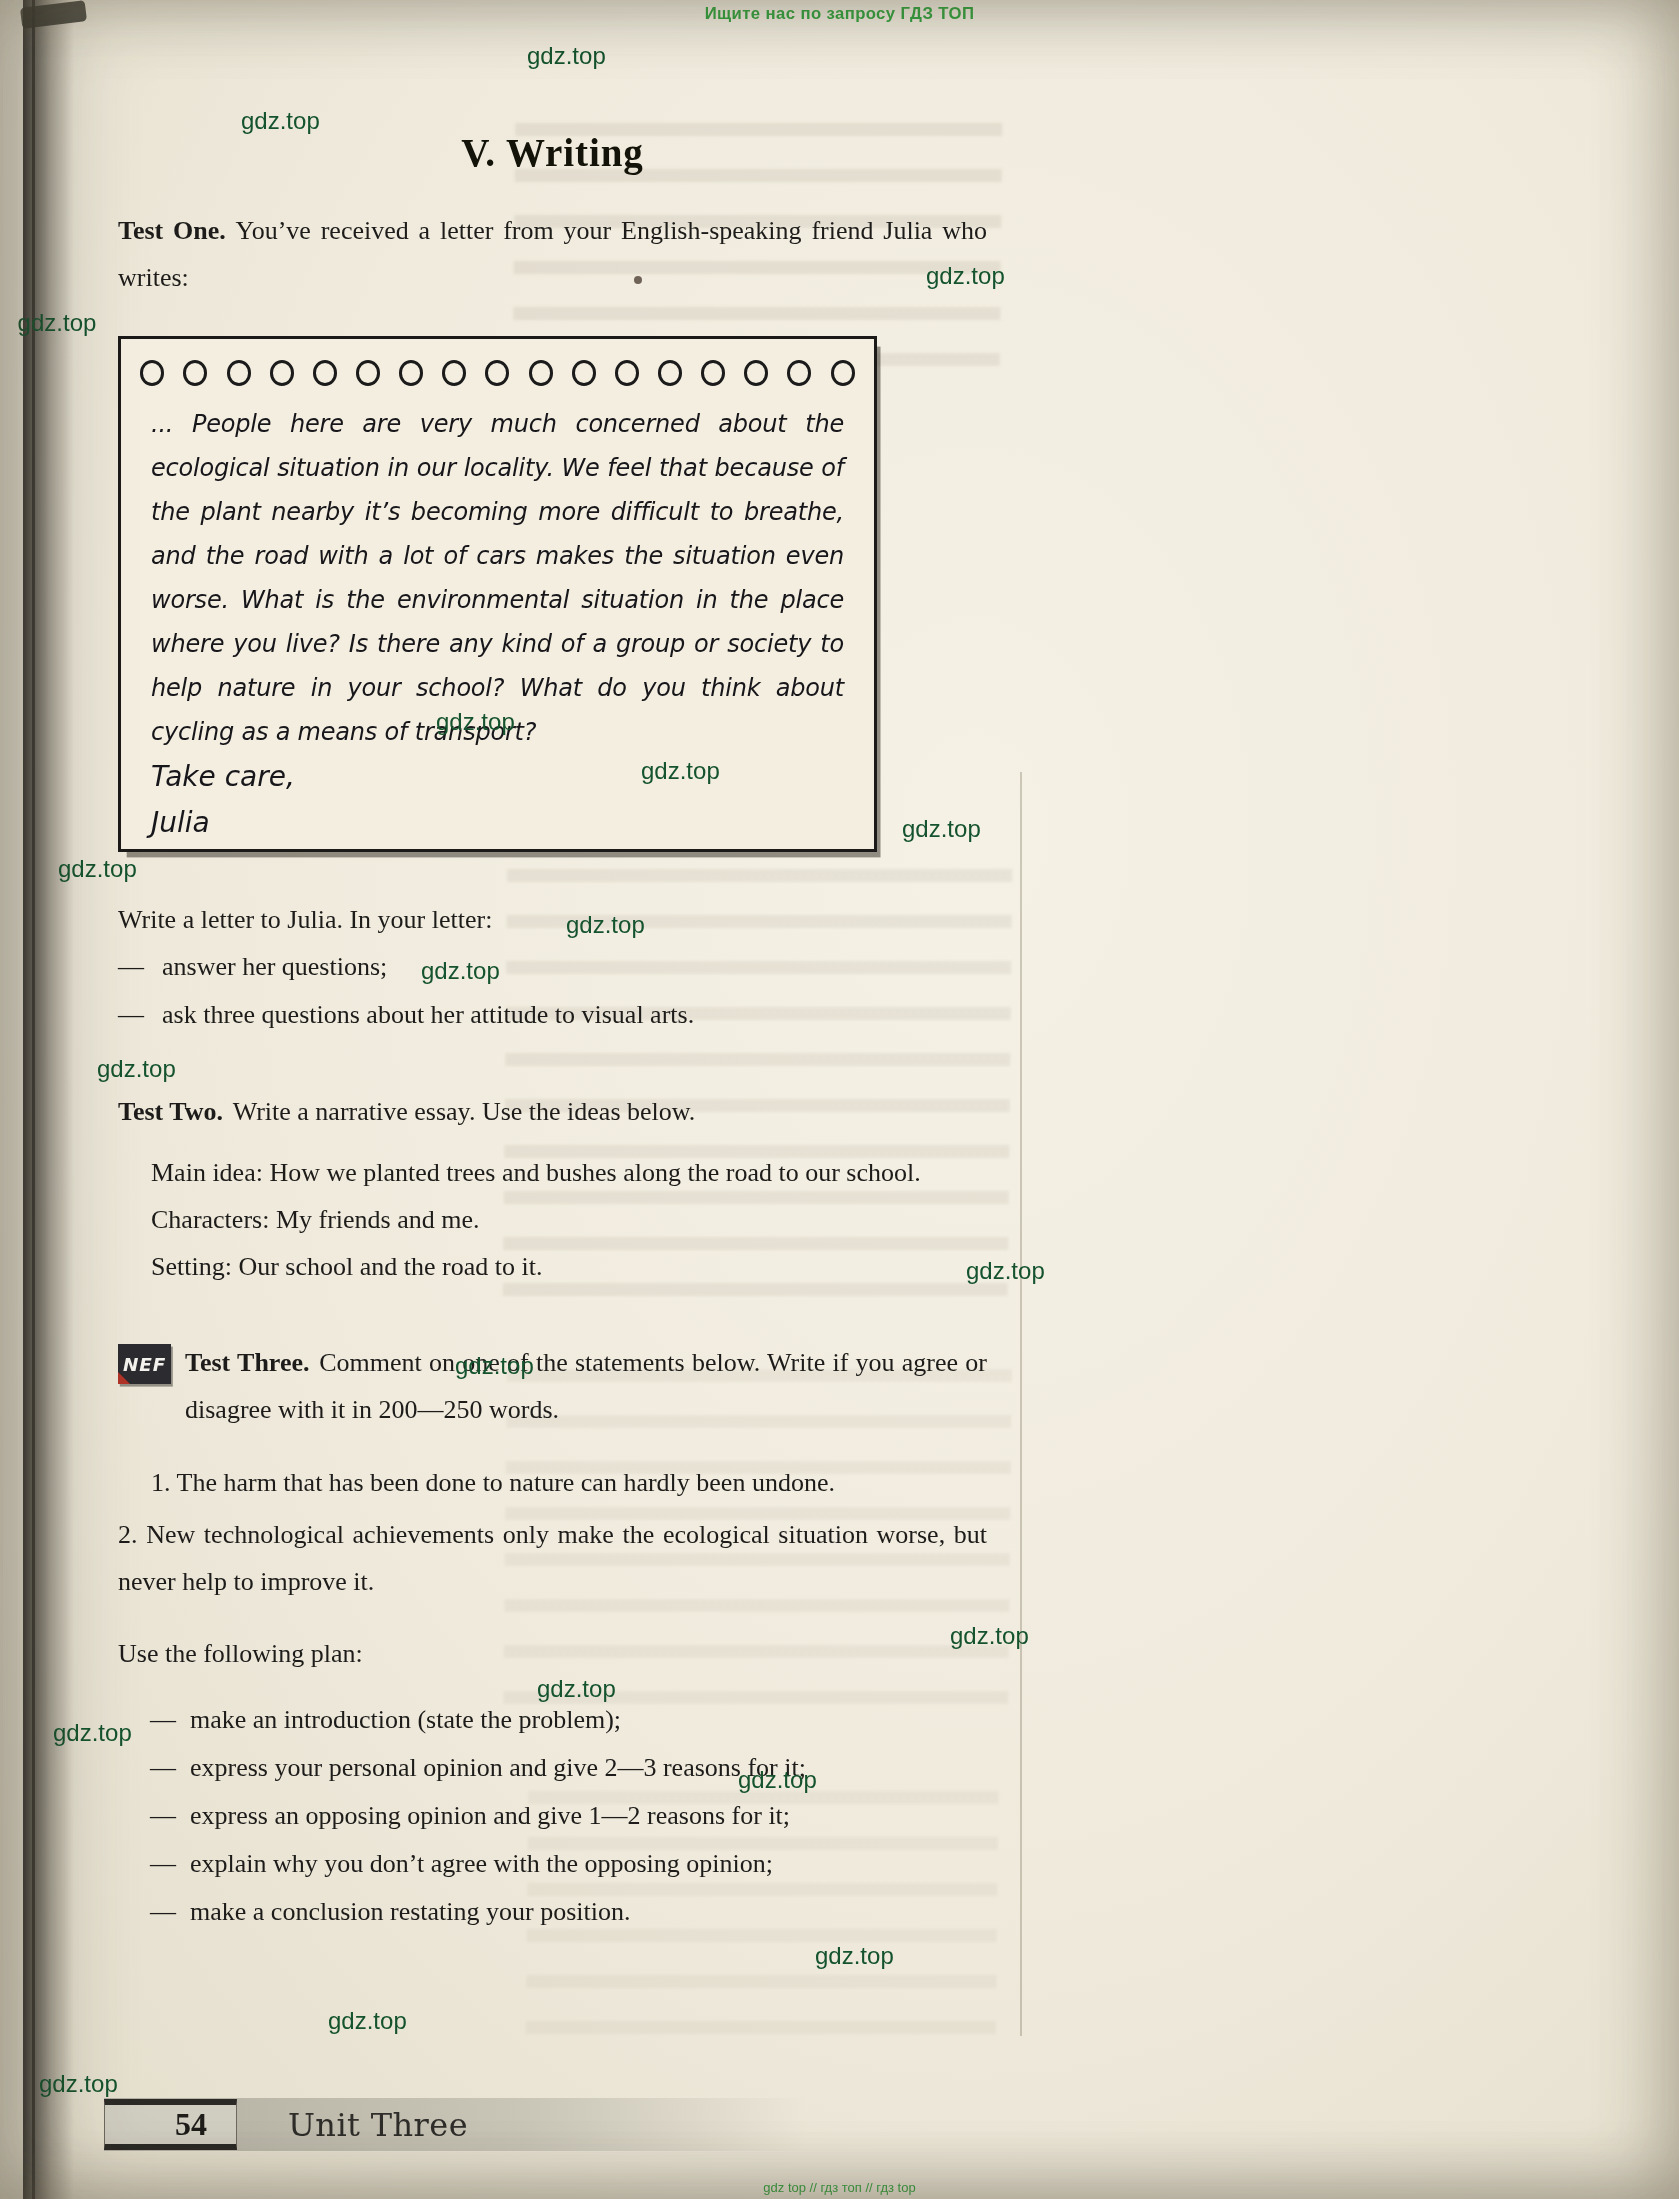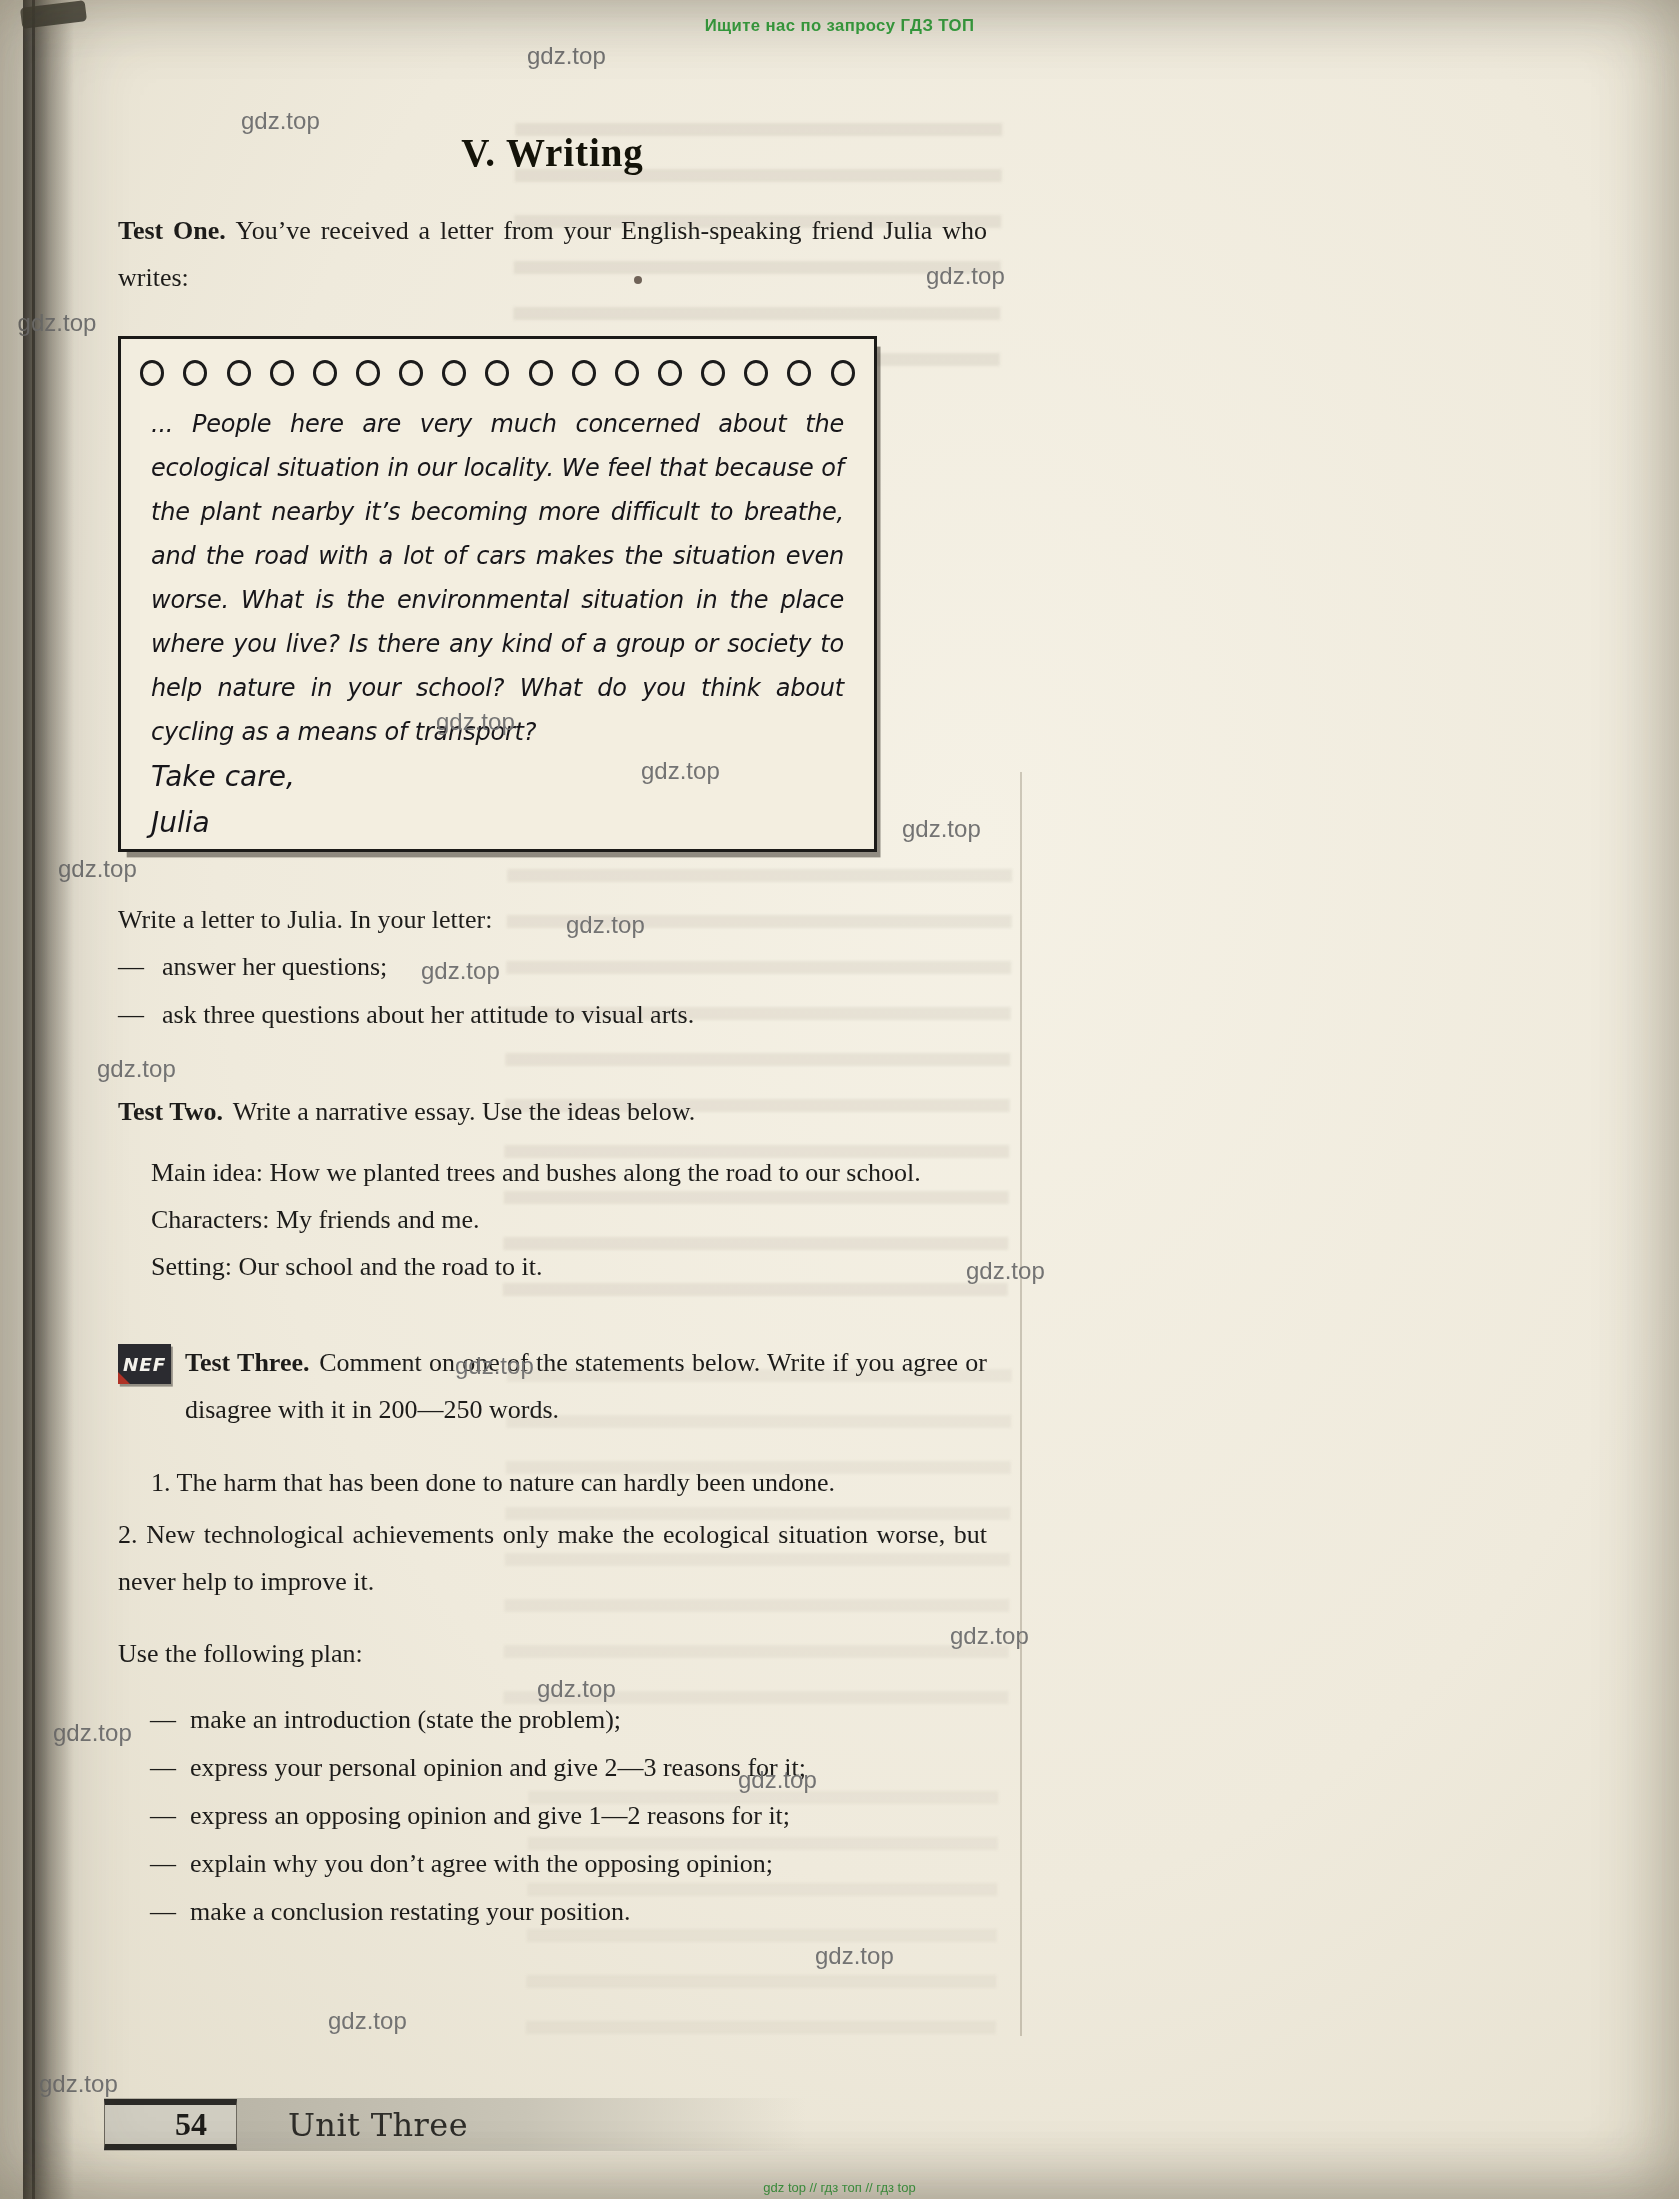--- a/index.html
+++ b/index.html
@@ -39,25 +39,25 @@
     filter:blur(1.8px); transform:skewX(-0.6deg);
   }
   .g1 { left:514px; top:123px; width:487px; height:255px; }
   .g3 { left:505px; top:869px; width:505px; height:430px; opacity:.9; }
   .g4 { left:505px; top:1369px; width:505px; height:351px; opacity:.65; }
   .g5 { left:527px; top:1791px; width:470px; height:263px; opacity:.6; }
   .ghost-vline { position:absolute; left:1020px; top:772px; width:1.8px; height:1264px; background:rgba(100,90,70,0.28); z-index:1; filter:blur(0.4px); }
 
   
   .promo { position:absolute; width:100%; text-align:center; font-family:"Liberation Sans", sans-serif; color:#33a23e; z-index:30; }
-  .promo-top { top:16px; font-size:16.7px; font-weight:bold; letter-spacing:0.4px; }
+  .promo-top { top:4px; font-size:16.7px; font-weight:bold; letter-spacing:0.4px; }
   .promo-bottom { top:2180px; font-size:13px; }
   .wm {
     position:absolute; z-index:25;
-    font-family:"Liberation Sans", sans-serif; font-size:24px; color:#737373;
+    font-family:"Liberation Sans", sans-serif; font-size:24px; color:#14532d;
   }
 
   
   .content { position:absolute; left:118px; top:130px; width:869px; z-index:10; }
 
   .title { display:block; text-align:center; font-size:39px; font-weight:bold; letter-spacing:0.9px; color:#141309; margin-bottom:32px; }
 
   .para { font-size:26px; line-height:47px; text-align:justify; }
   .para b { margin-right:9.7px; }
   .indent { text-indent:33px; }

